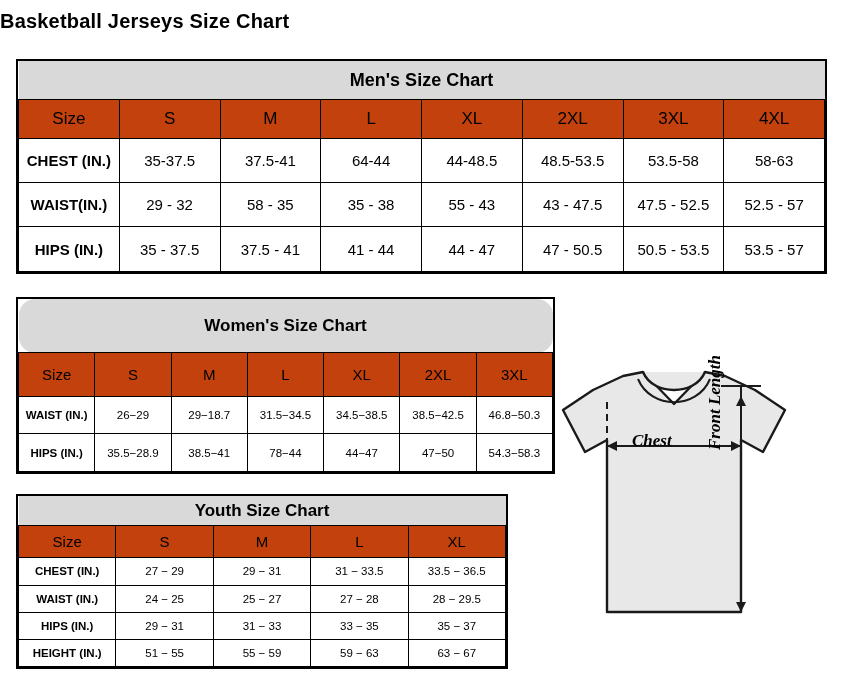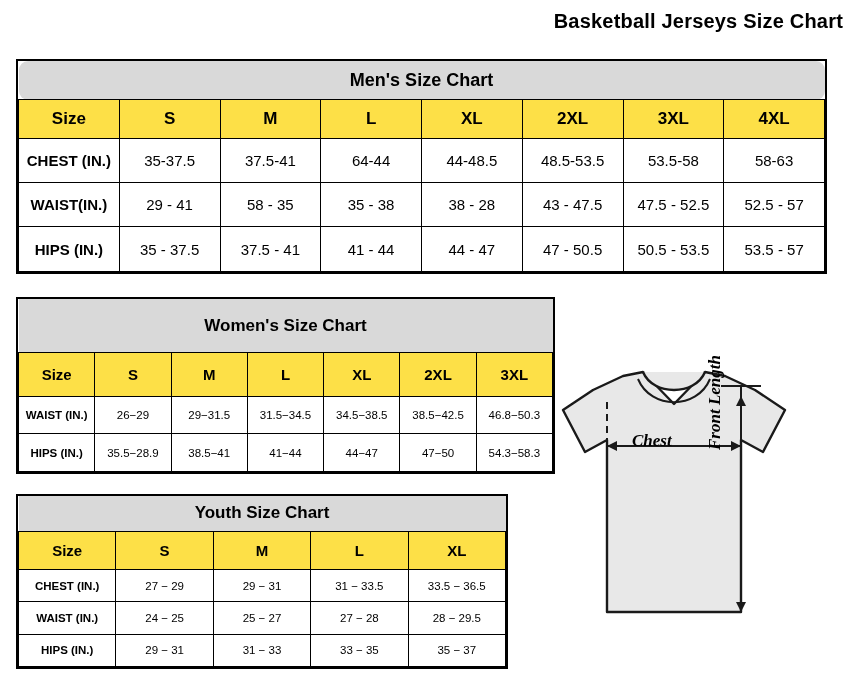--- a/index.html
+++ b/index.html
@@ -9,21 +9,21 @@
   }
   body {
     width: 843px;
     height: 679px;
     font-family: "Liberation Sans", sans-serif;
     color: #000000;
     position: relative;
     overflow: hidden;
   }
   .page-title {
-    text-align: right;
+    text-align: left;
     font-size: 20px;
     font-weight: bold;
     margin: 10px 0 0 0;
     letter-spacing: 0.2px;
   }
   .chart-block {
     position: absolute;
     border: 2px solid #000;
     box-sizing: border-box;
     background: #fff;
@@ -40,47 +40,47 @@
     vertical-align: middle;
     padding: 0;
   }
   .caption-cell {
     background: #d9d9d9;
     font-weight: bold;
     border: none !important;
     border-bottom: 1px solid #000 !important;
   }
   .hdr-row td {
-    background: #fde047;
-    font-weight: bold;
+    background: #c2410c;
+    font-weight: normal;
   }
   .rowlabel {
     font-weight: bold;
   }
 
   
   #mens-chart {
     left: 16px;
     top: 59px;
     width: 811px;
     height: 215px;
   }
-  #mens-chart .caption-cell { font-size: 18px; height: 37px; border-radius: 9px; }
+  #mens-chart .caption-cell { font-size: 18px; height: 37px; }
   #mens-chart .hdr-row td { font-size: 17px; height: 36px; }
   #mens-chart .body-row td { font-size: 15px; height: 42px; }
   #mens-chart .rowlabel { font-size: 14.5px; }
 
   
   #womens-chart {
     left: 16px;
     top: 297px;
     width: 539px;
     height: 177px;
   }
-  #womens-chart .caption-cell { font-size: 17px; height: 38px; }
+  #womens-chart .caption-cell { font-size: 17px; height: 38px; border-radius: 16px; }
   #womens-chart .hdr-row td { font-size: 15px; height: 30px; }
   #womens-chart .body-row td { font-size: 11.5px; height: 26px; }
   #womens-chart .rowlabel { font-size: 11.5px; }
 
   
   #youth-chart {
     left: 16px;
     top: 494px;
     width: 492px;
     height: 175px;
@@ -145,24 +145,24 @@
         <td>35-37.5</td>
         <td>37.5-41</td>
         <td>64-44</td>
         <td>44-48.5</td>
         <td>48.5-53.5</td>
         <td>53.5-58</td>
         <td>58-63</td>
       </tr>
       <tr class="body-row">
         <td class="rowlabel">WAIST(IN.)</td>
-        <td>29 - 41</td>
+        <td>29 - 32</td>
         <td>58 - 35</td>
         <td>35 - 38</td>
-        <td>38 - 28</td>
+        <td>55 - 43</td>
         <td>43 - 47.5</td>
         <td>47.5 - 52.5</td>
         <td>52.5 - 57</td>
       </tr>
       <tr class="body-row">
         <td class="rowlabel">HIPS (IN.)</td>
         <td>35 - 37.5</td>
         <td>37.5 - 41</td>
         <td>41 - 44</td>
         <td>44 - 47</td>
@@ -185,31 +185,31 @@
         <td>S</td>
         <td>M</td>
         <td>L</td>
         <td>XL</td>
         <td>2XL</td>
         <td>3XL</td>
       </tr>
       <tr class="body-row">
         <td class="rowlabel">WAIST  (IN.)</td>
         <td>26−29</td>
-        <td>29−31.5</td>
+        <td>29−18.7</td>
         <td>31.5−34.5</td>
         <td>34.5−38.5</td>
         <td>38.5−42.5</td>
         <td>46.8−50.3</td>
       </tr>
       <tr class="body-row">
         <td class="rowlabel">HIPS  (IN.)</td>
         <td>35.5−28.9</td>
         <td>38.5−41</td>
-        <td>41−44</td>
+        <td>78−44</td>
         <td>44−47</td>
         <td>47−50</td>
         <td>54.3−58.3</td>
       </tr>
     </tbody>
   </table>
 </div>
 
 <div class="chart-block" id="youth-chart">
   <table class="size-table">
@@ -237,20 +237,27 @@
         <td>25 − 27</td>
         <td>27 − 28</td>
         <td>28 − 29.5</td>
       </tr>
       <tr class="body-row">
         <td class="rowlabel">HIPS  (IN.)</td>
         <td>29 − 31</td>
         <td>31 − 33</td>
         <td>33 − 35</td>
         <td>35 − 37</td>
+      </tr>
+      <tr class="body-row">
+        <td class="rowlabel">HEIGHT  (IN.)</td>
+        <td>51 − 55</td>
+        <td>55 − 59</td>
+        <td>59 − 63</td>
+        <td>63 − 67</td>
       </tr>
     </tbody>
   </table>
 </div>
 
 <div id="shirt-diagram">
   <svg width="290" height="340" viewBox="0 0 290 340">
 
     <path d="M 78 46
              L 48 60

